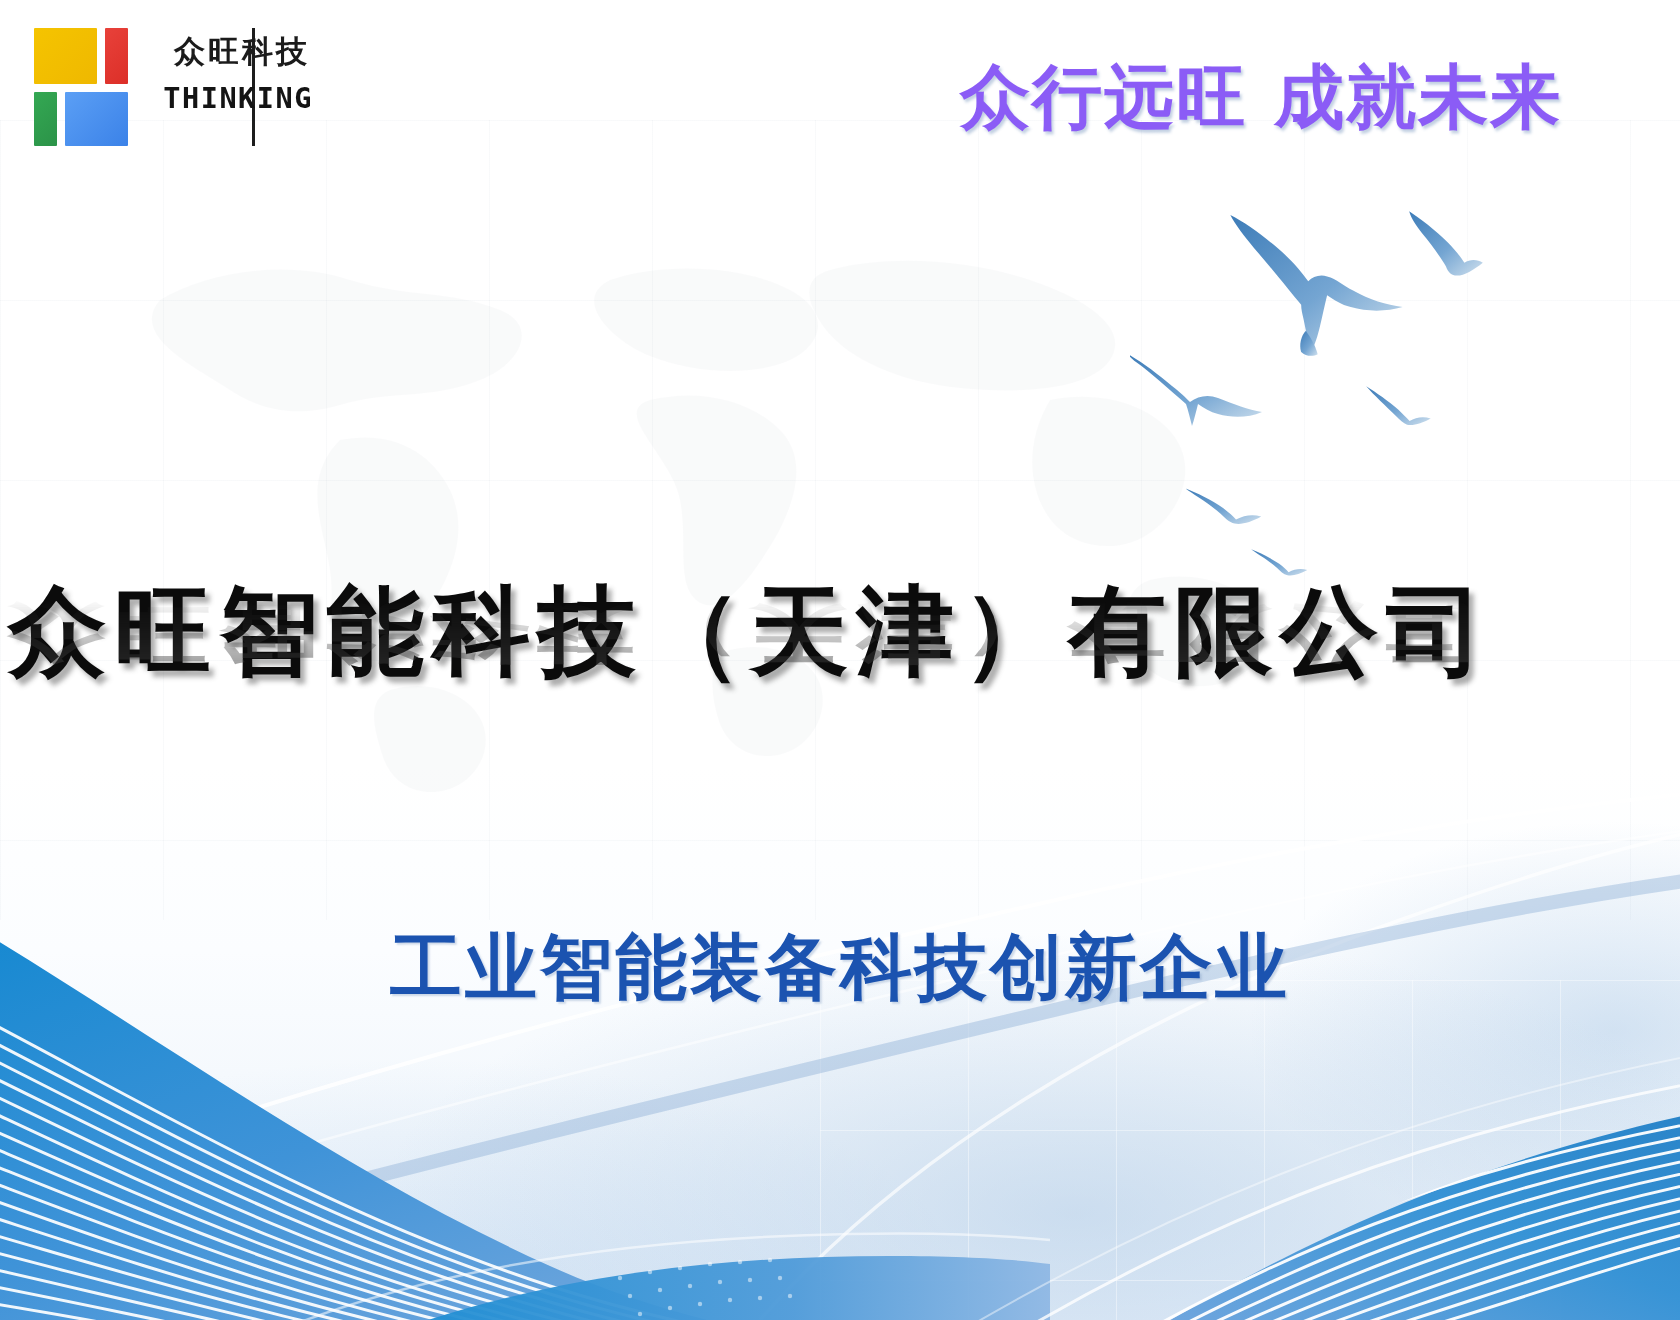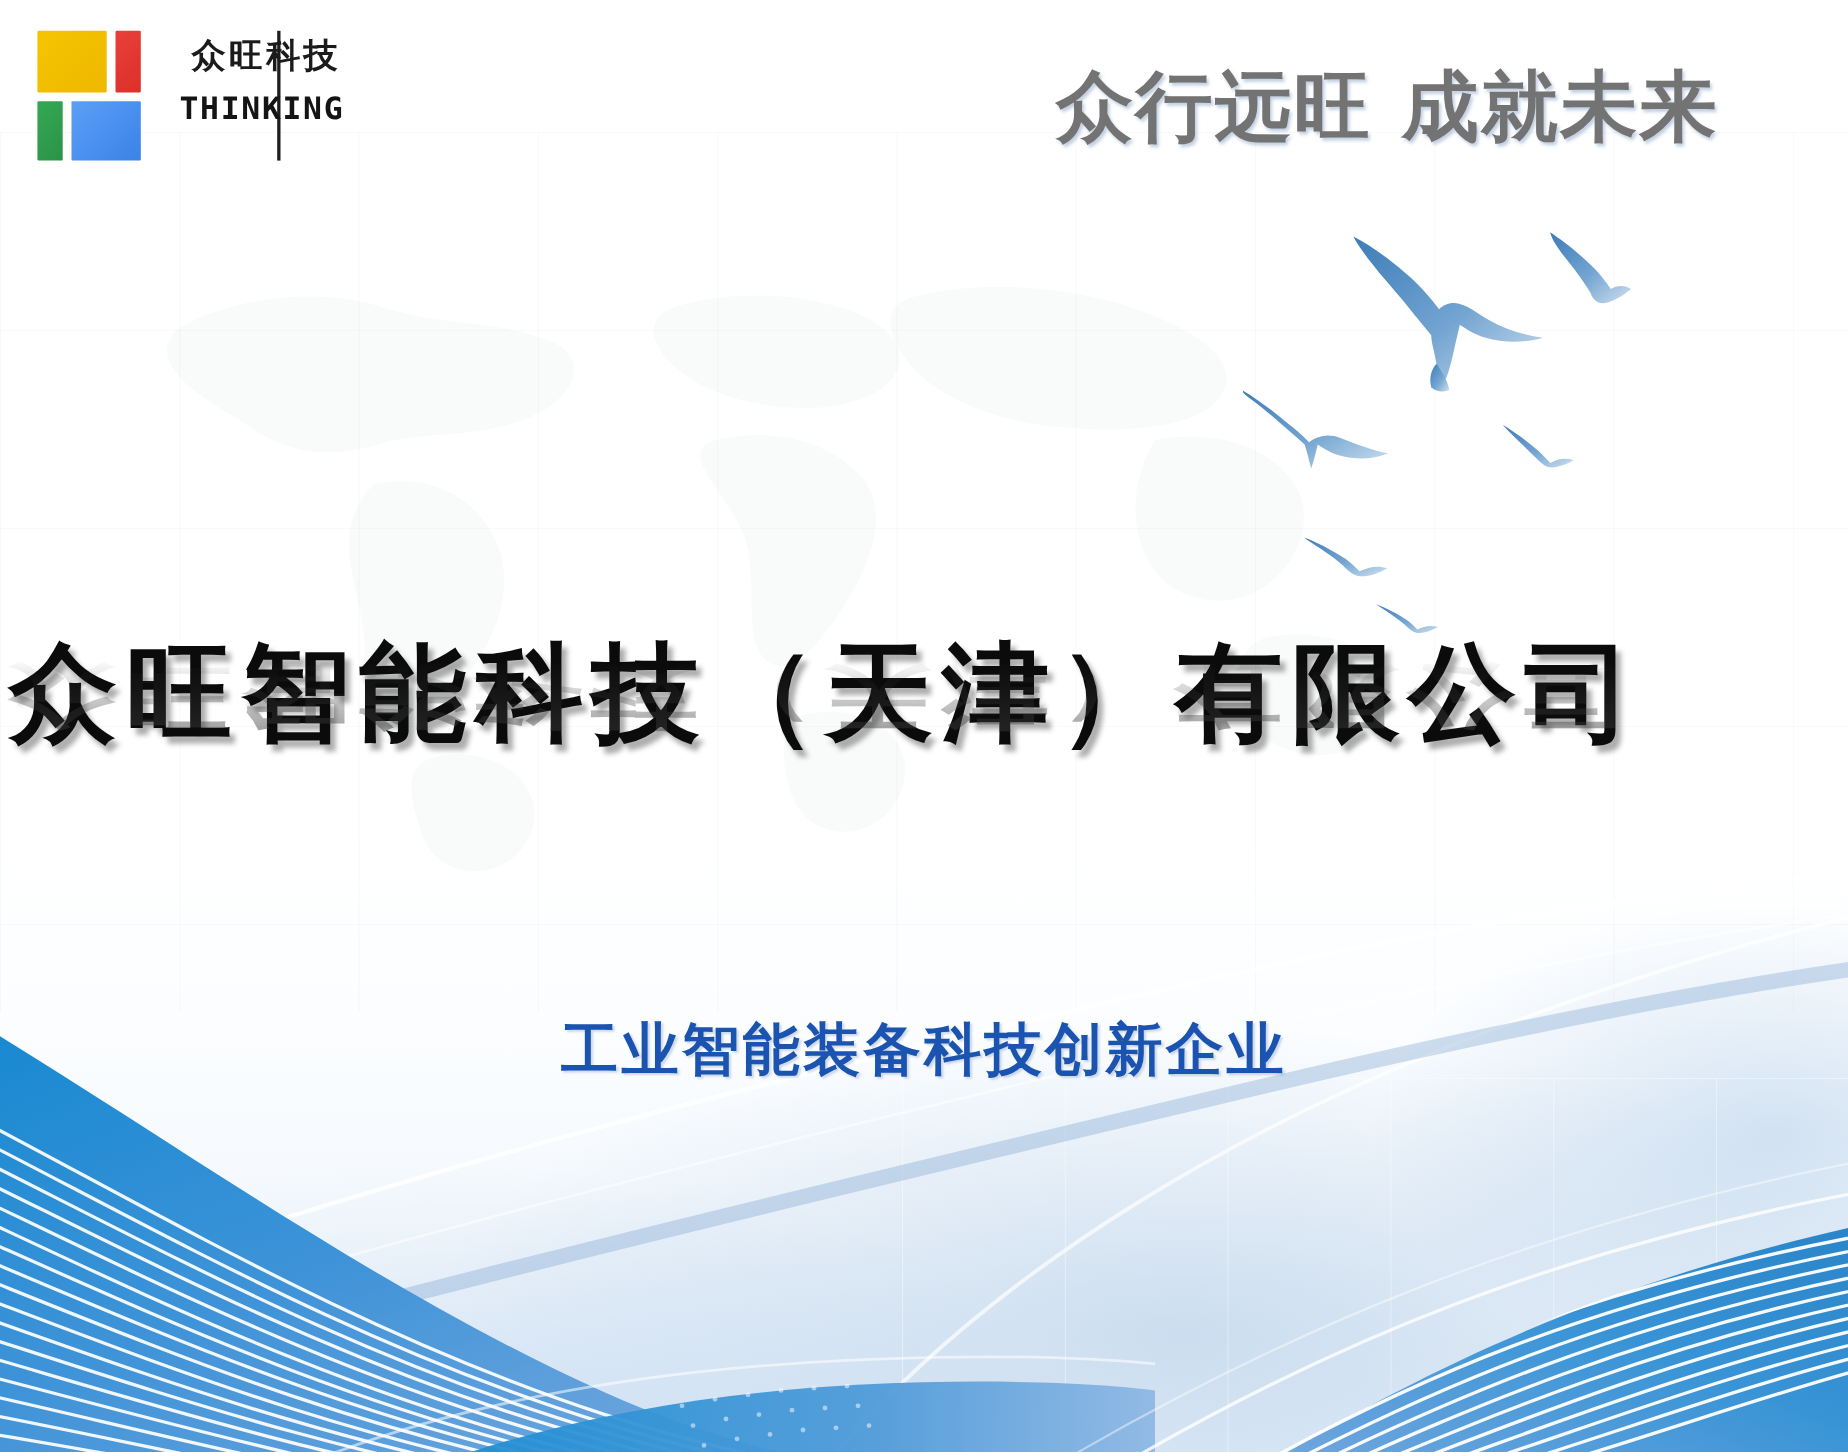--- a/index.html
+++ b/index.html
@@ -161,21 +161,21 @@
   
   .slogan {
     position: absolute;
     left: 960px; top: 58px;
     width: 660px;
     text-align: left;
     font-family: "DejaVu Sans", "Liberation Sans", sans-serif;
     font-size: 70px;
     font-weight: 700;
     letter-spacing: 2px;
-    color: #737373;
+    color: #8b5cf6;
     text-shadow: 2px 3px 3px rgba(120,150,190,0.45);
     white-space: nowrap;
     line-height: 1.12;
   }
 
   
   .title-wrap {
     position: absolute;
     left: 0; top: 578px;
     width: 1468px;
@@ -209,21 +209,21 @@
     filter: blur(0.6px);
   }
 
   
   .subtitle {
     position: absolute;
     left: 0; top: 920px;
     width: 1680px;
     text-align: center;
     font-family: "DejaVu Sans", "Liberation Sans", sans-serif;
-    font-size: 52px;
+    font-size: 72px;
     font-weight: 700;
     letter-spacing: 3px;
     color: #1b53b0;
     white-space: nowrap;
     text-shadow: 2px 2px 2px rgba(120,150,190,0.35);
   }
 </style>
 </head>
 <body>
 

